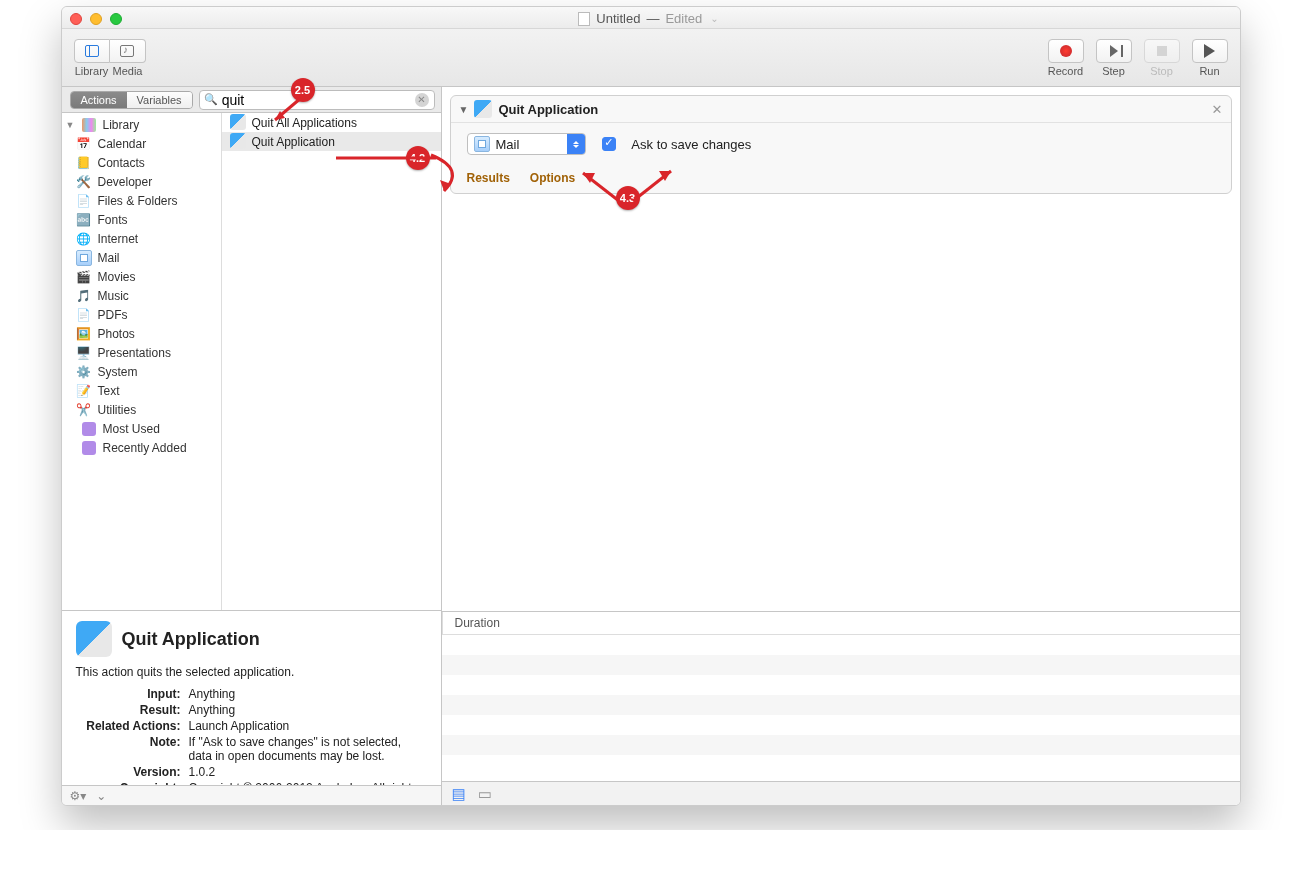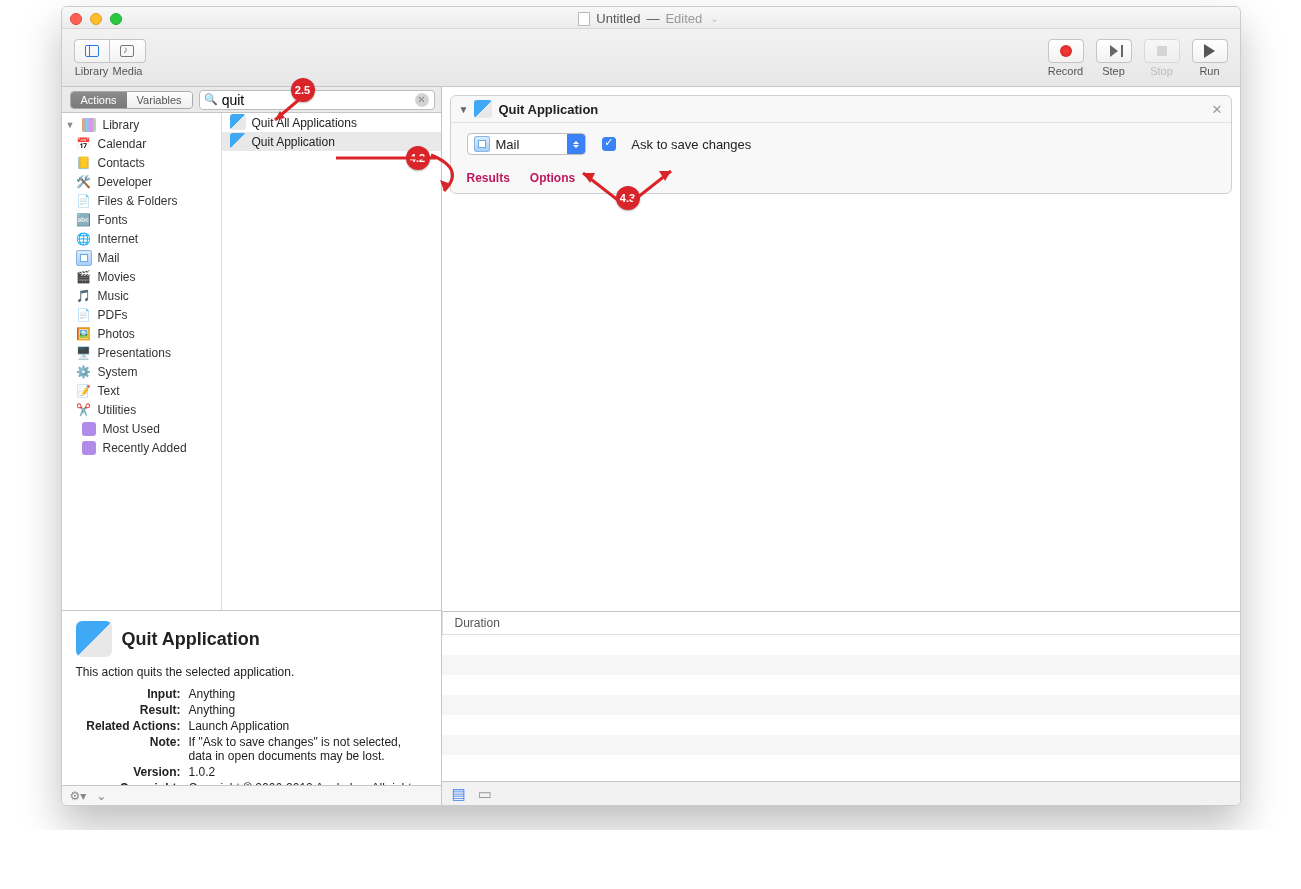--- a/index.html
+++ b/index.html
@@ -132,21 +132,21 @@
   .appselect{display:flex;align-items:center;border:1px solid #bfbfbf;border-radius:4px;background:#fff;height:22px;overflow:hidden;}
   .appselect .appname{padding:0 48px 0 6px;display:flex;align-items:center;gap:6px;font-size:13px;}
   .mail-icon{width:16px;height:16px;background:linear-gradient(#d7ecff,#a7cffa);border:1px solid #8ab6e0;border-radius:2px;position:relative;}
   .mail-icon::after{content:"";position:absolute;inset:3px;border:1px solid #6fa8de;background:#fff;}
   .appselect .dd{width:18px;height:22px;background:#3b82f6;display:flex;flex-direction:column;align-items:center;justify-content:center;}
   .appselect .dd span{display:block;width:0;height:0;border-left:3px solid transparent;border-right:3px solid transparent;}
   .appselect .dd .up{border-bottom:3px solid #fff;margin-bottom:1px;}
   .appselect .dd .dn{border-top:3px solid #fff;}
   .chk{width:14px;height:14px;appearance:none;border:1px solid #3b82f6;border-radius:3px;background:#3b82f6;position:relative;}
   .chk::after{content:"✓";position:absolute;color:#fff;font-size:11px;left:1px;top:-2px;}
-  .cardfoot{display:flex;gap:20px;padding:6px 16px 8px;font-size:12px;font-weight:600;color:#be185d;align-items:flex-end;}
+  .cardfoot{display:flex;gap:20px;padding:6px 16px 8px;font-size:12px;font-weight:600;color:#a16207;align-items:flex-end;}
 
   .logpanel{height:170px;border-top:1px solid #c6c6c6;display:flex;flex-direction:column;}
   .loghdr{display:flex;font-size:12px;color:#555;border-bottom:1px solid #ddd;}
   .loghdr .c1{flex:1;padding:4px 8px;}
   .loghdr .c2{width:120px;padding:4px 12px;border-left:1px solid #ddd;}
   .logrows{flex:1;background:#fff;}
   .logrows .r{height:20px;}
   .logrows .r:nth-child(even){background:#f6f6f6;}
   .mainfoot{height:24px;border-top:1px solid #c6c6c6;background:#f2f2f2;display:flex;align-items:center;gap:12px;padding:0 10px;font-size:15px;color:#3b82f6;}
   .mainfoot .g{color:#999;}

